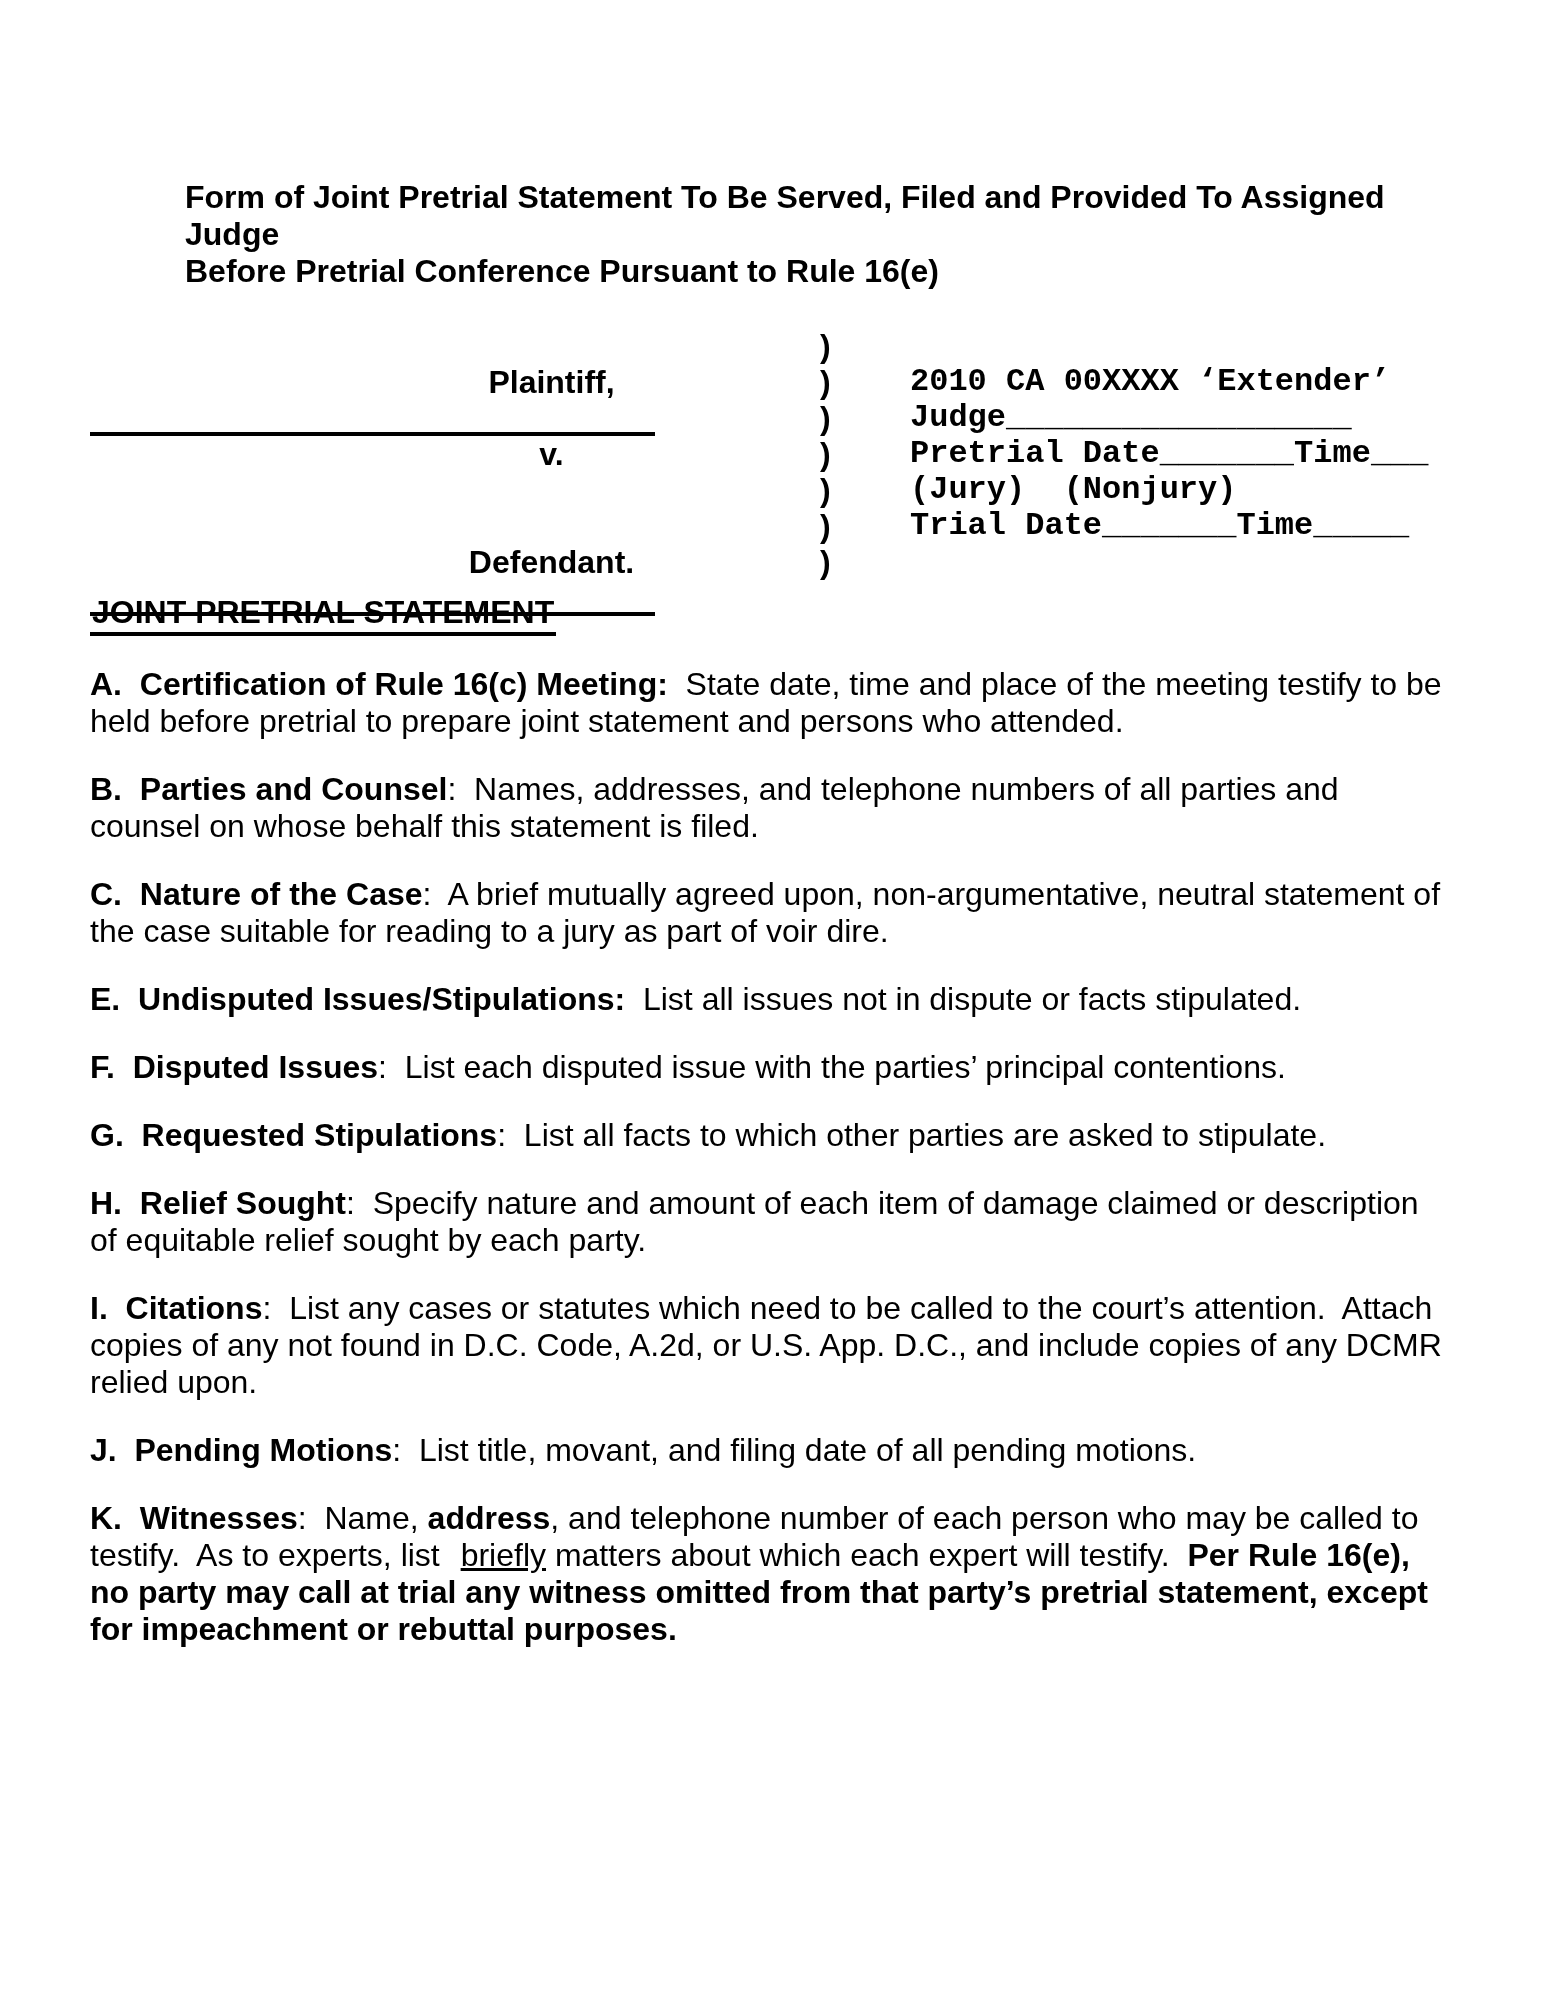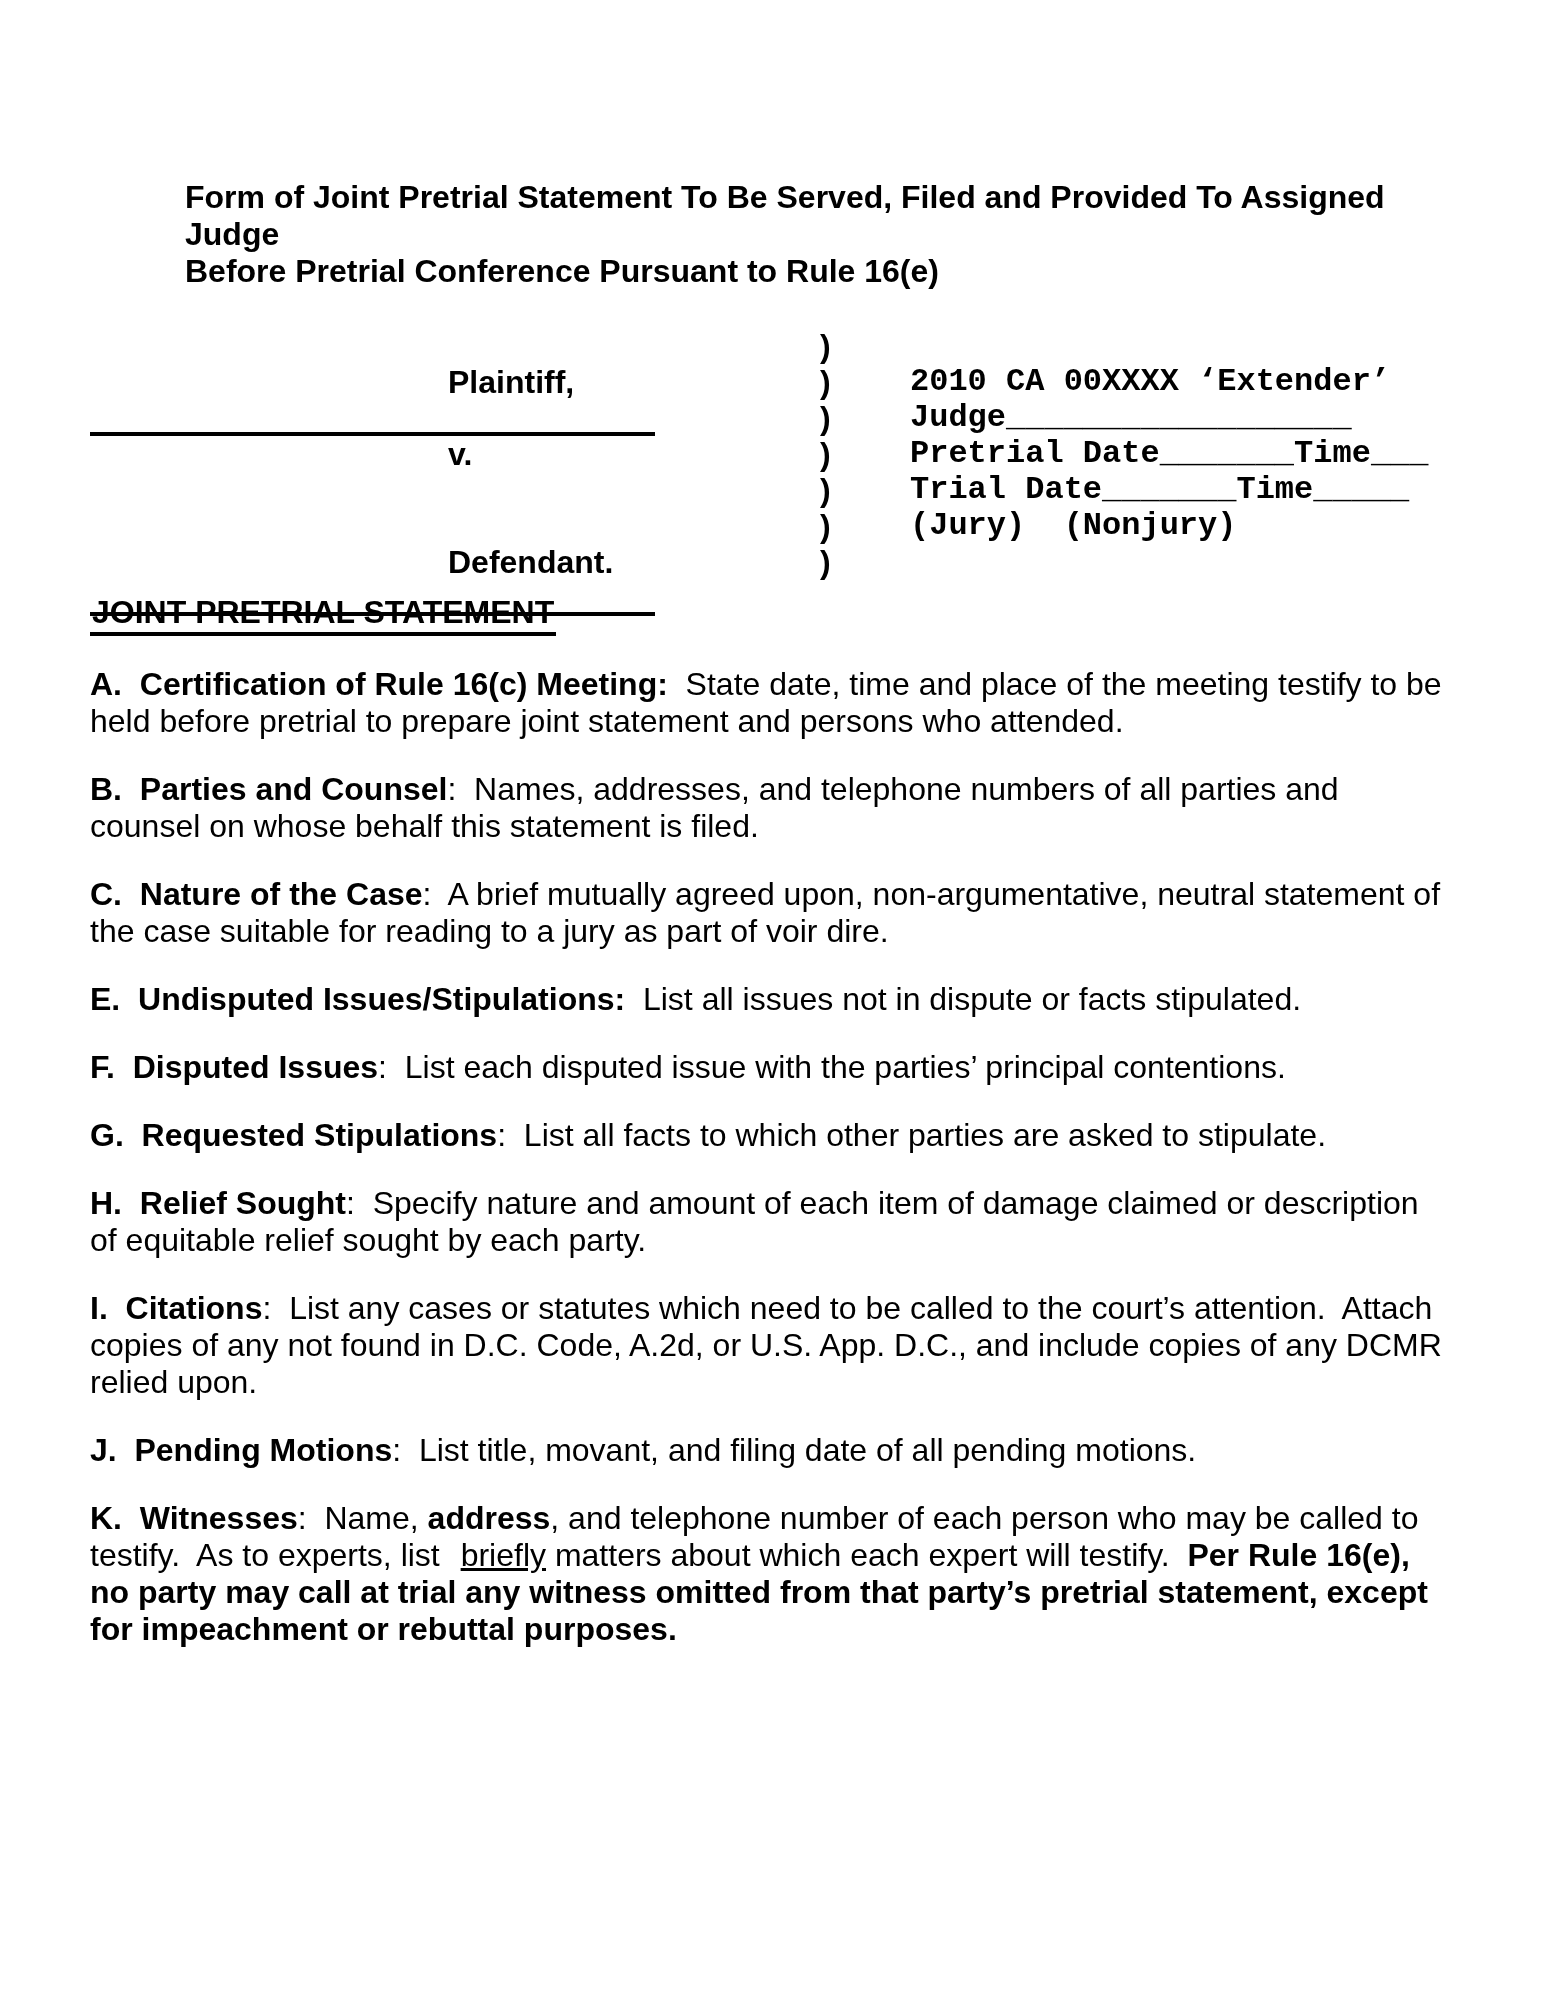--- a/index.html
+++ b/index.html
@@ -9,21 +9,21 @@
     font-family: "Liberation Sans", "DejaVu Sans", sans-serif;
     font-size: 32px;
   }
   .page { box-sizing: border-box; height: 100%; padding: 179px 100px 0 90px; }
 
   
   .heading { font-weight: bold; margin-left: 95px; line-height: 37px; }
 
   
   .caption { display: flex; margin-top: 38px; font-weight: bold; }
-  .cap-left  { width: 565px; }
+  .cap-left  { width: 565px; text-align: center; }
   .cap-paren { width: 90px; margin-left: 165px; }
   .cap-right { flex: 1; font-family: Liberation Mono, monospace; }
   .cap-row { height: 36px; line-height: 36px; white-space: pre; }
   .indent { padding-left: 358px; }
   .sig-line { height: 32px; border-bottom: 4px solid #000; }
 
   
   .title-row { text-align: left; margin-top: 14px; line-height: 37px; }
   .doc-title {
     display: inline-block; margin: 0; padding: 0 2px 1px;
@@ -71,22 +71,22 @@
       <div class="cap-row">)</div>
       <div class="cap-row">)</div>
       <div class="cap-row">)</div>
     </div>
 
     <div class="cap-right">
       <div class="cap-row"></div>
       <div class="cap-row">2010 CA 00XXXX ‘Extender’</div>
       <div class="cap-row">Judge__________________</div>
       <div class="cap-row">Pretrial Date_______Time___</div>
+      <div class="cap-row">(Jury)  (Nonjury)</div>
       <div class="cap-row">Trial Date_______Time_____</div>
-      <div class="cap-row">(Jury)  (Nonjury)</div>
       <div class="cap-row"></div>
     </div>
 
   </section>
 
   <div class="title-row">
     <h1 class="doc-title">JOINT PRETRIAL STATEMENT</h1>
   </div>
 
   <main class="sections">

